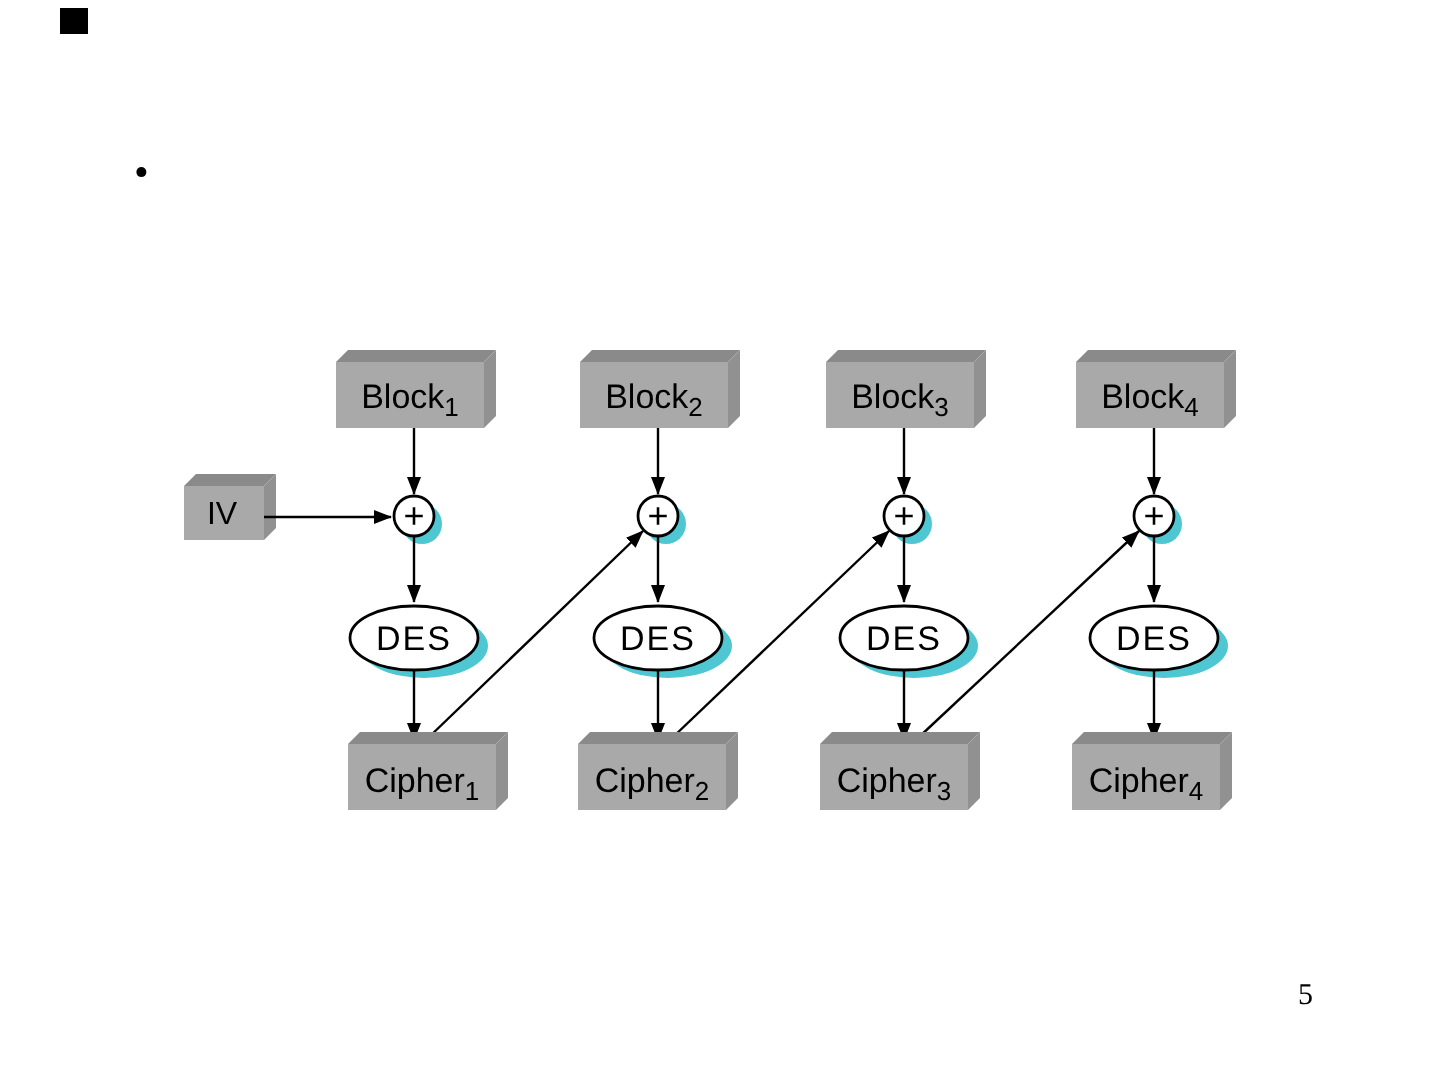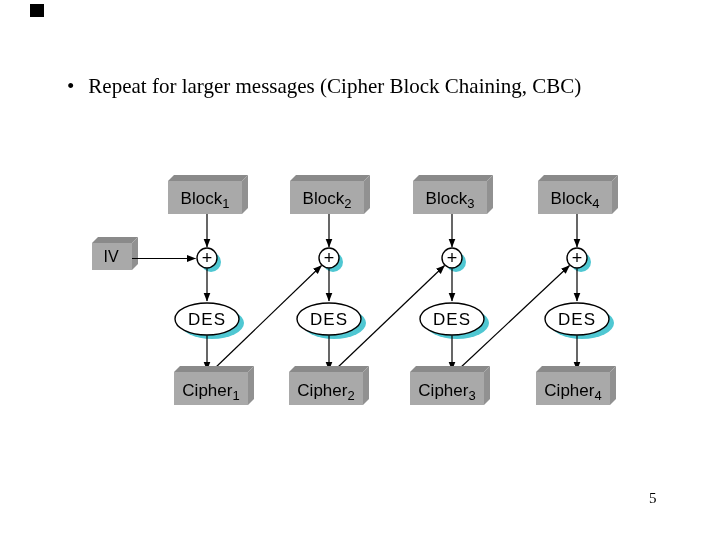--- a/index.html
+++ b/index.html
@@ -24,21 +24,20 @@
 </style>
 </head>
 <body>
 
 <div class="slide">
 
   <div class="corner-mark"></div>
 
   <div class="title-row">
     <span class="bullet">•</span>
-    <span class="title-text">Repeat for larger messages (Cipher Block Chaining, CBC)</span>
   </div>
 
   <svg width="720" height="540" viewBox="0 0 720 540">
     <defs>
       <marker id="arr" markerWidth="10" markerHeight="8" refX="8.5" refY="3.5" orient="auto" markerUnits="userSpaceOnUse">
         <path d="M0,0 L9,3.5 L0,7 Z" fill="#000"></path>
       </marker>
     </defs>
 
     <g>

